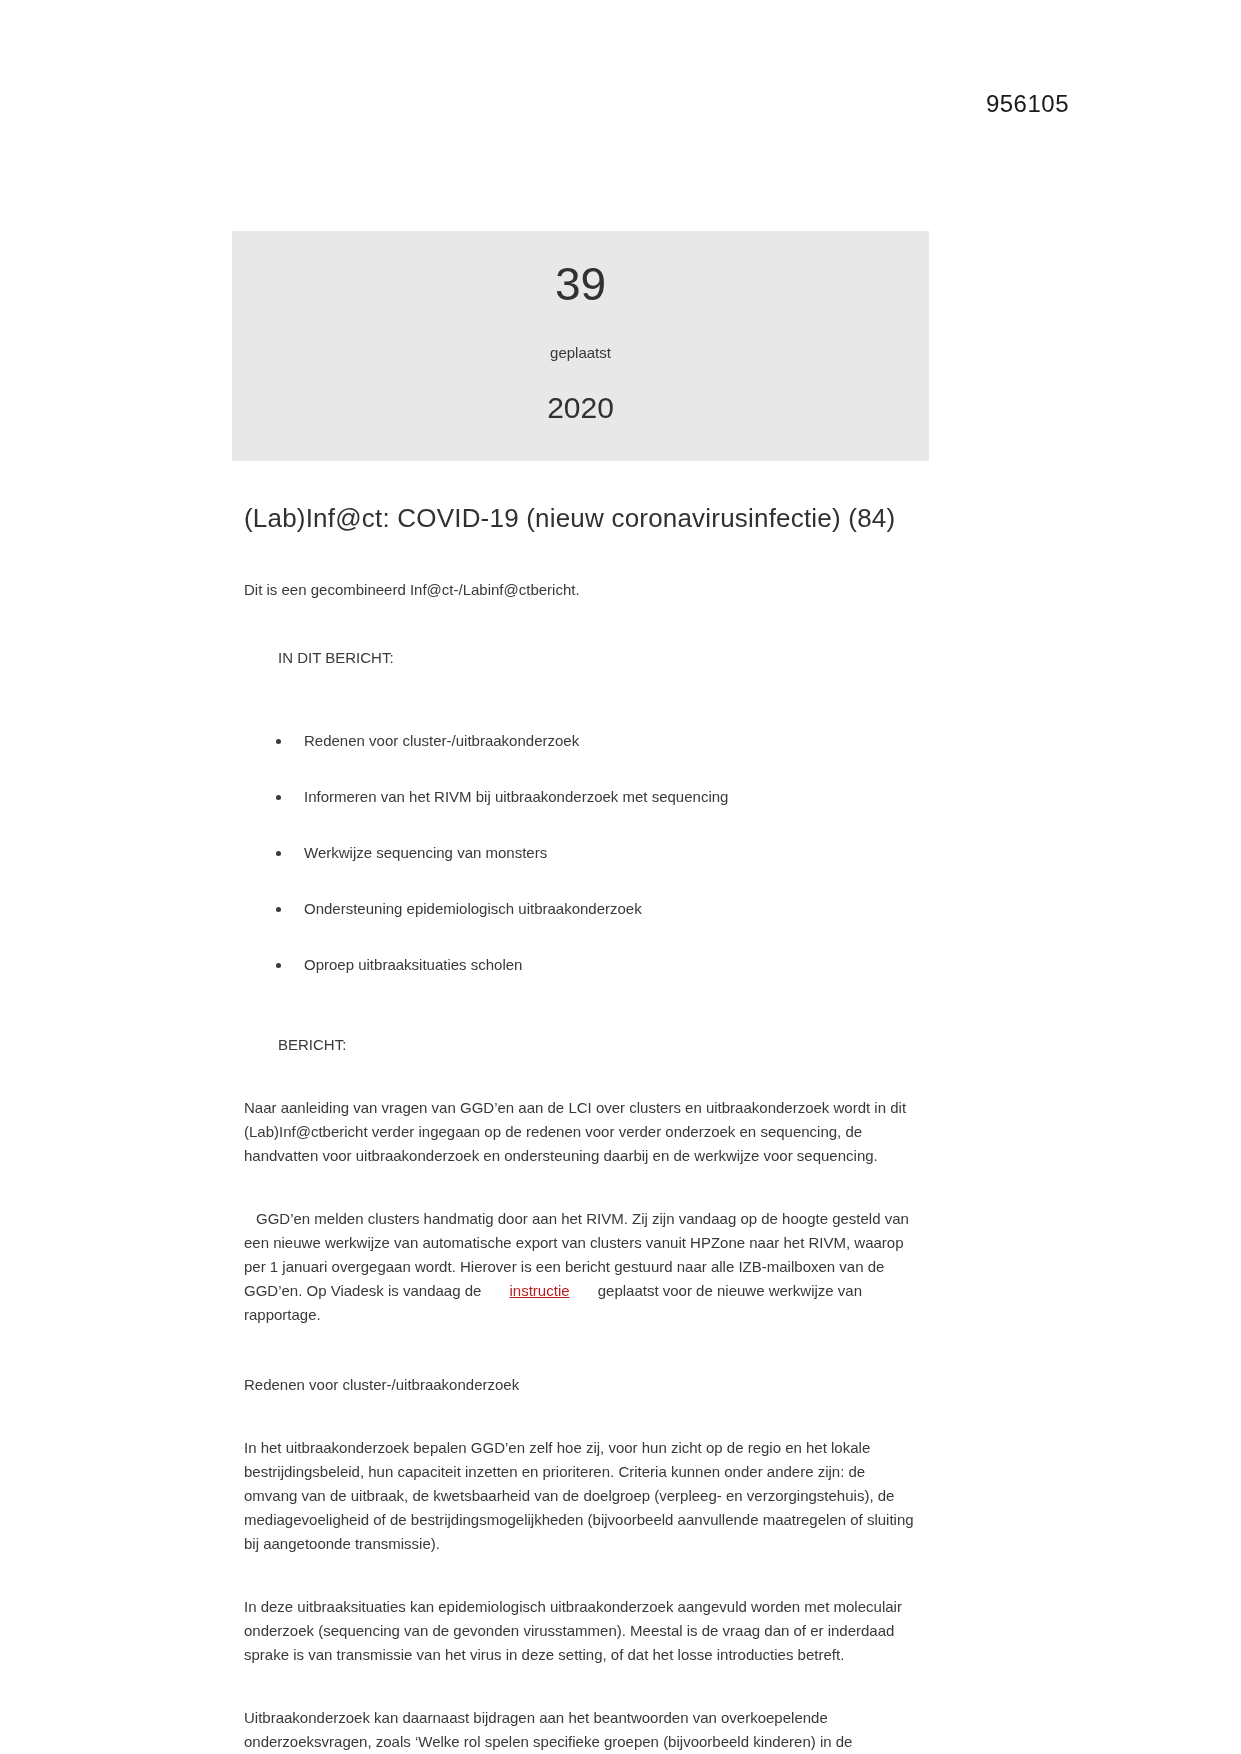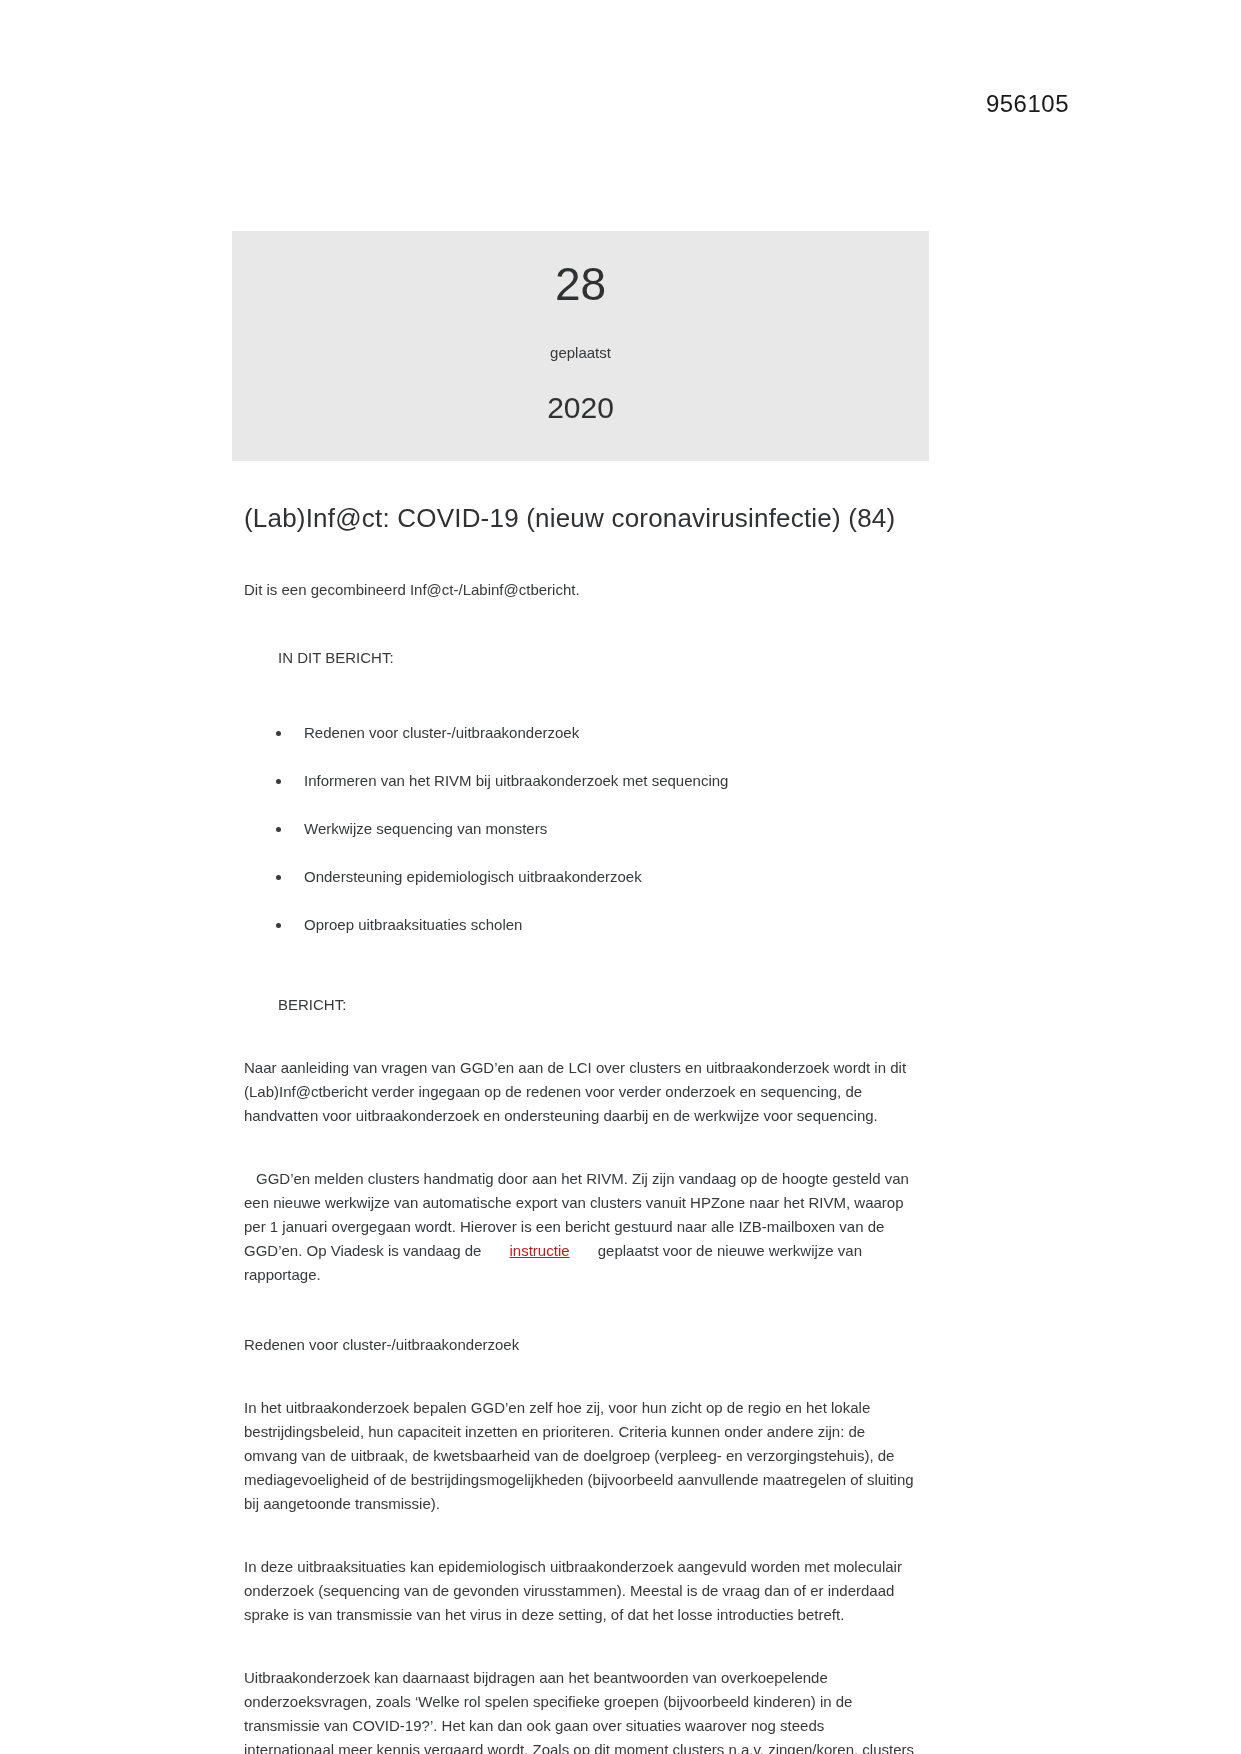--- a/index.html
+++ b/index.html
@@ -54,20 +54,21 @@
     font-size: 26px;
     font-weight: 400;
     color: #2f3133;
     margin-bottom: 20px;
     letter-spacing: 0.2px;
   }
   p, li {
     font-size: 15px;
     line-height: 24px;
     color: #37393b;
+    margin-top: 8px;
   }
   p { margin-bottom: 15px; }
   .section-label {
     margin-top: 20px;
     margin-bottom: 15px;
     margin-left: 34px;
   }
   ul.toc-list {
     list-style: disc outside;
     padding-left: 60px;
@@ -84,21 +85,21 @@
 </head>
 <body>
 
 <div class="page">
 
   <div class="doc-number">956105</div>
 
   <div class="content">
 
     <div class="date-box">
-      <div class="date-day">28</div>
+      <div class="date-day">39</div>
       <div class="date-month">geplaatst</div>
       <div class="date-year">2020</div>
     </div>
 
     <h1 class="title">(Lab)Inf@ct: COVID-19 (nieuw coronavirusinfectie) (84)</h1>
 
     <p>Dit is een gecombineerd Inf@ct-/Labinf@ctbericht.</p>
 
     <p class="section-label">IN DIT BERICHT:</p>
 

